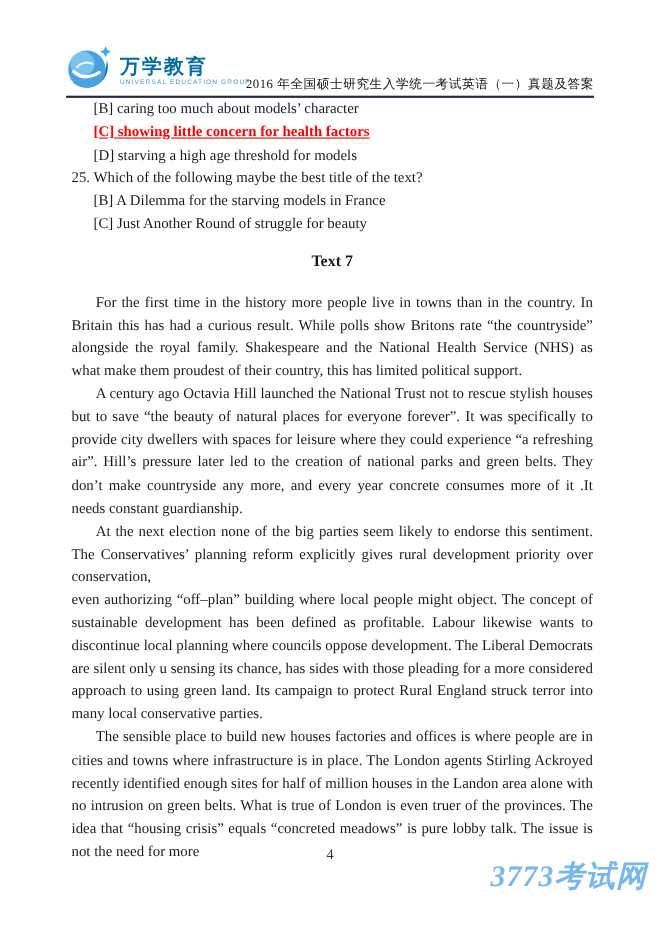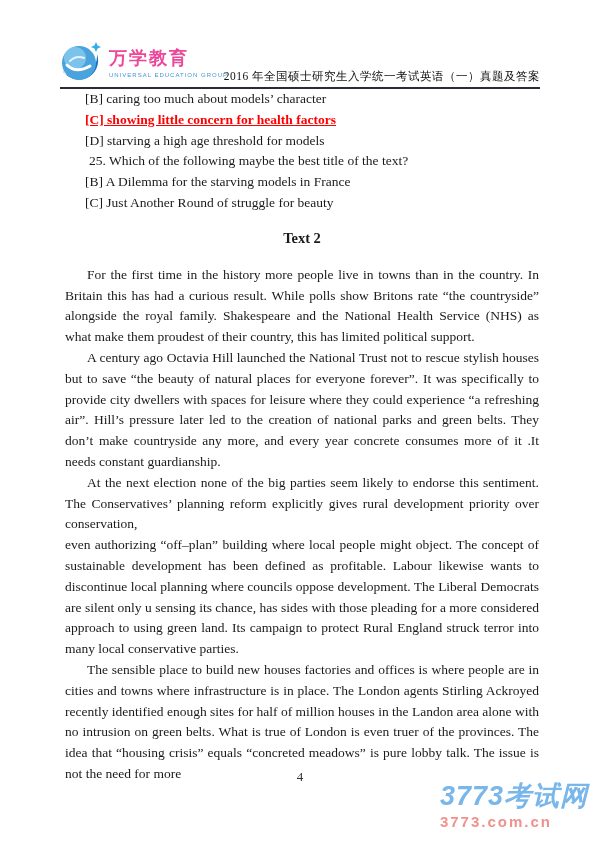--- a/index.html
+++ b/index.html
@@ -13,22 +13,22 @@
     overflow:hidden;
     margin:0 auto;
   }
 
   
   .hdr-logo {
     position:absolute; left:58px; top:39px;
     display:flex; align-items:center; gap:7px;
   }
   .logo-text-cn {
-    font-family:Liberation Mono, monospace;
-    font-weight:bold; font-size:18px; color:#ec4899; letter-spacing:2px;
+    font-family:Liberation Sans, sans-serif;
+    font-weight:bold; font-size:18px; color:#0369a1; letter-spacing:2px;
     line-height:1.1;
   }
   .logo-text-en {
     font-family:"Liberation Sans", sans-serif;
     font-size:6px; color:#3f97d3; letter-spacing:1px; margin-top:2px;
   }
   .hdr-title {
     position:absolute; right:60px; top:69px;
     font-size:11.5px; color:#111; letter-spacing:0.5px;
     white-space:nowrap;
@@ -38,38 +38,38 @@
     border-top:2px solid #2b2b33;
   }
 
   
   .doc-main {
     position:absolute; left:65px; top:89px; width:474px;
     font-size:13.5px; line-height:20.8px;
   }
   .opt { padding-left:20px; }
   .red { color:#ff0000; font-weight:bold;text-decoration:underline; }
-  .stem { padding-left:0;margin-left:24px; }
+  .stem { padding-left:0; }
   .text2-heading {
     text-align:center; font-weight:bold; font-size:14.5px;
     margin:14px 0 16px 0; line-height:21px;
   }
   .body-par {
     text-align:justify; text-indent:22px; margin:0;
   }
 
   
   .page-number {
     position:absolute; left:0; top:769px; width:600px;
     text-align:center; font-size:13px; color:#333;
   }
   .watermark {
     position:absolute; right:12px; top:782px;
-    text-align:left;
-    font-family:Liberation Sans, sans-serif;
+    text-align:right;
+    font-family:Liberation Serif, serif;
   }
   .wm-title {
     font-style:italic; font-weight:bold; font-size:27px;
     color:#79b6e9; letter-spacing:1px; line-height:1.1;
     white-space:nowrap;
   }
   .wm-url {
     font-weight:bold; font-size:15px; color:#f0928c;
     letter-spacing:2px; margin-top:1px;
   }
@@ -101,29 +101,28 @@
   <div class="doc-main">
 
     <div class="opt">[B] caring too much about models’ character</div>
     <div class="opt red">[C] showing little concern for health factors</div>
     <div class="opt">[D] starving a high age threshold for models</div>
 
     <div class="stem">25. Which of the following maybe the best title of the text?</div>
     <div class="opt">[B] A Dilemma for the starving models in France</div>
     <div class="opt">[C] Just Another Round of struggle for beauty</div>
 
-    <div class="text2-heading">Text 2</div>
+    <div class="text2-heading">Text 7</div>
 
     <p class="body-par">For the first time in the history more people live in towns than in the country. In Britain this has had a curious result. While polls show Britons rate “the countryside” alongside the royal family. Shakespeare and the National Health Service (NHS) as what make them proudest of their country, this has limited political support.</p>
     <p class="body-par">A century ago Octavia Hill launched the National Trust not to rescue stylish houses but to save “the beauty of natural places for everyone forever”. It was specifically to provide city dwellers with spaces for leisure where they could experience “a refreshing air”. Hill’s pressure later led to the creation of national parks and green belts. They don’t make countryside any more, and every year concrete consumes more of it .It needs constant guardianship.</p>
     <p class="body-par"><span>At the next election none of the big parties seem likely to endorse this sentiment. The Conservatives’ planning reform explicitly gives rural development priority over conservation,</span><br><span>even authorizing “off–plan” building where local people might object. The concept of sustainable development has been defined as profitable. Labour likewise wants to discontinue local planning where councils oppose development. The Liberal Democrats are silent only u sensing its chance, has sides with those pleading for a more considered approach to using green land. Its campaign to protect Rural England struck terror into many local conservative parties.</span></p>
     <p class="body-par">The sensible place to build new houses factories and offices is where people are in cities and towns where infrastructure is in place. The London agents Stirling Ackroyed recently identified enough sites for half of million houses in the Landon area alone with no intrusion on green belts. What is true of London is even truer of the provinces. The idea that “housing crisis” equals “concreted meadows” is pure lobby talk. The issue is not the need for more</p>
 
   </div>
 
   <div class="page-number">4</div>
 
   <div class="watermark">
     <div class="wm-title">3773考试网</div>
-    <div class="wm-url">3773.com.cn</div>
   </div>
 
 </div>
 
 </body></html>

